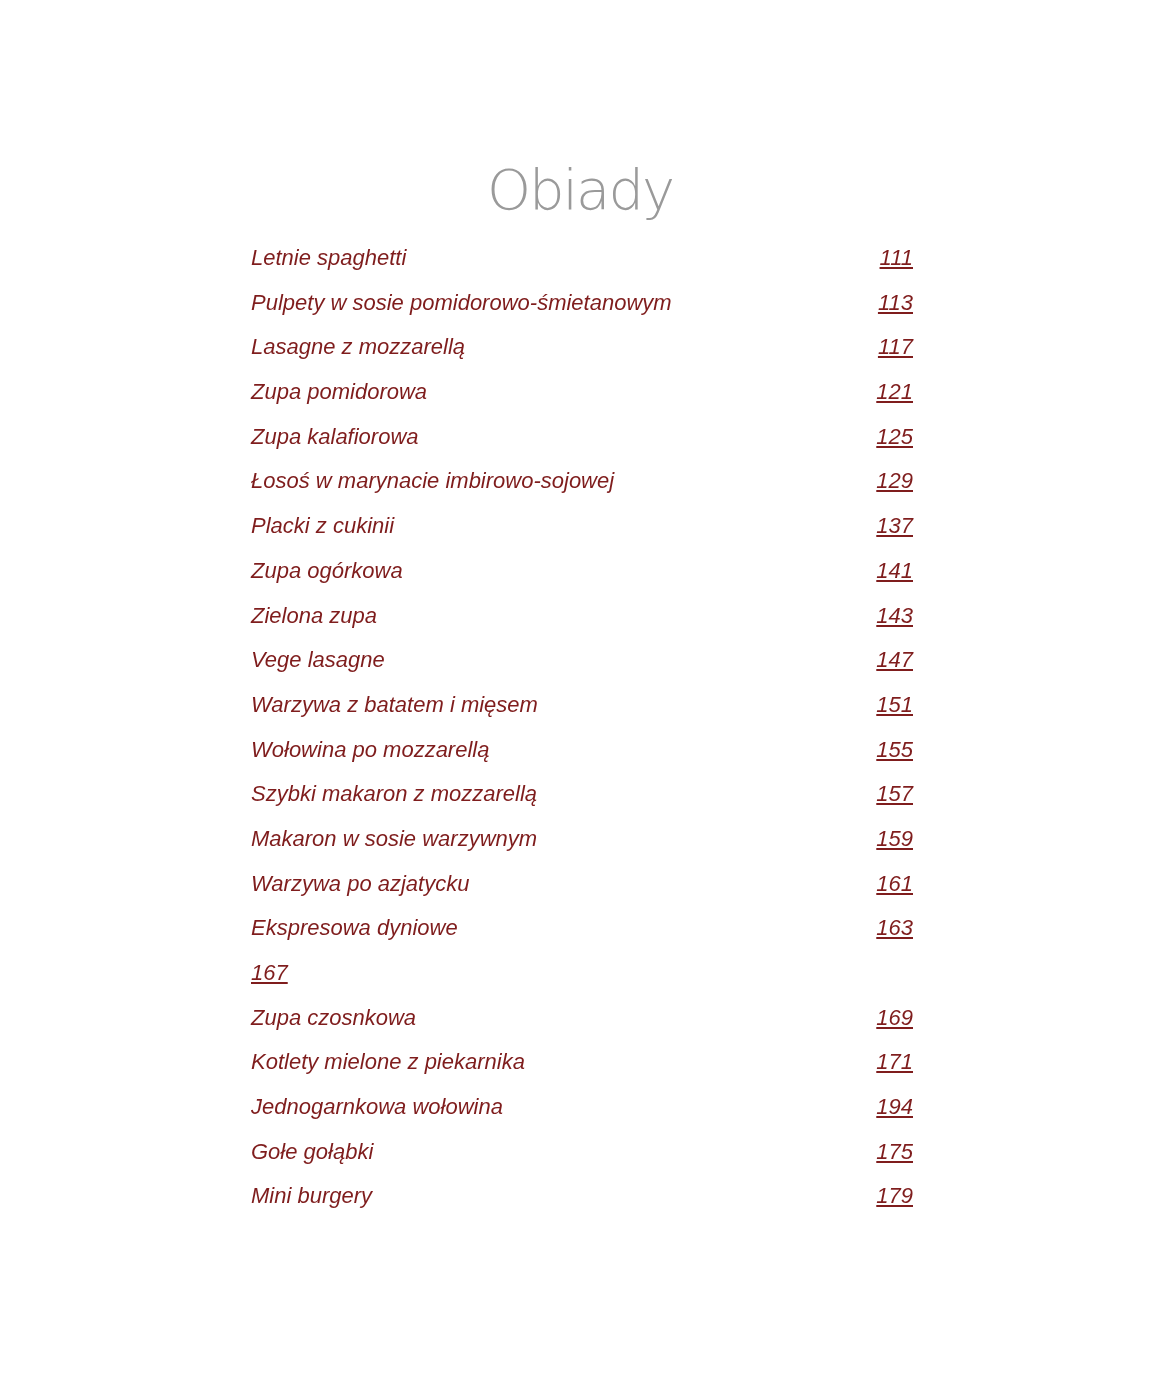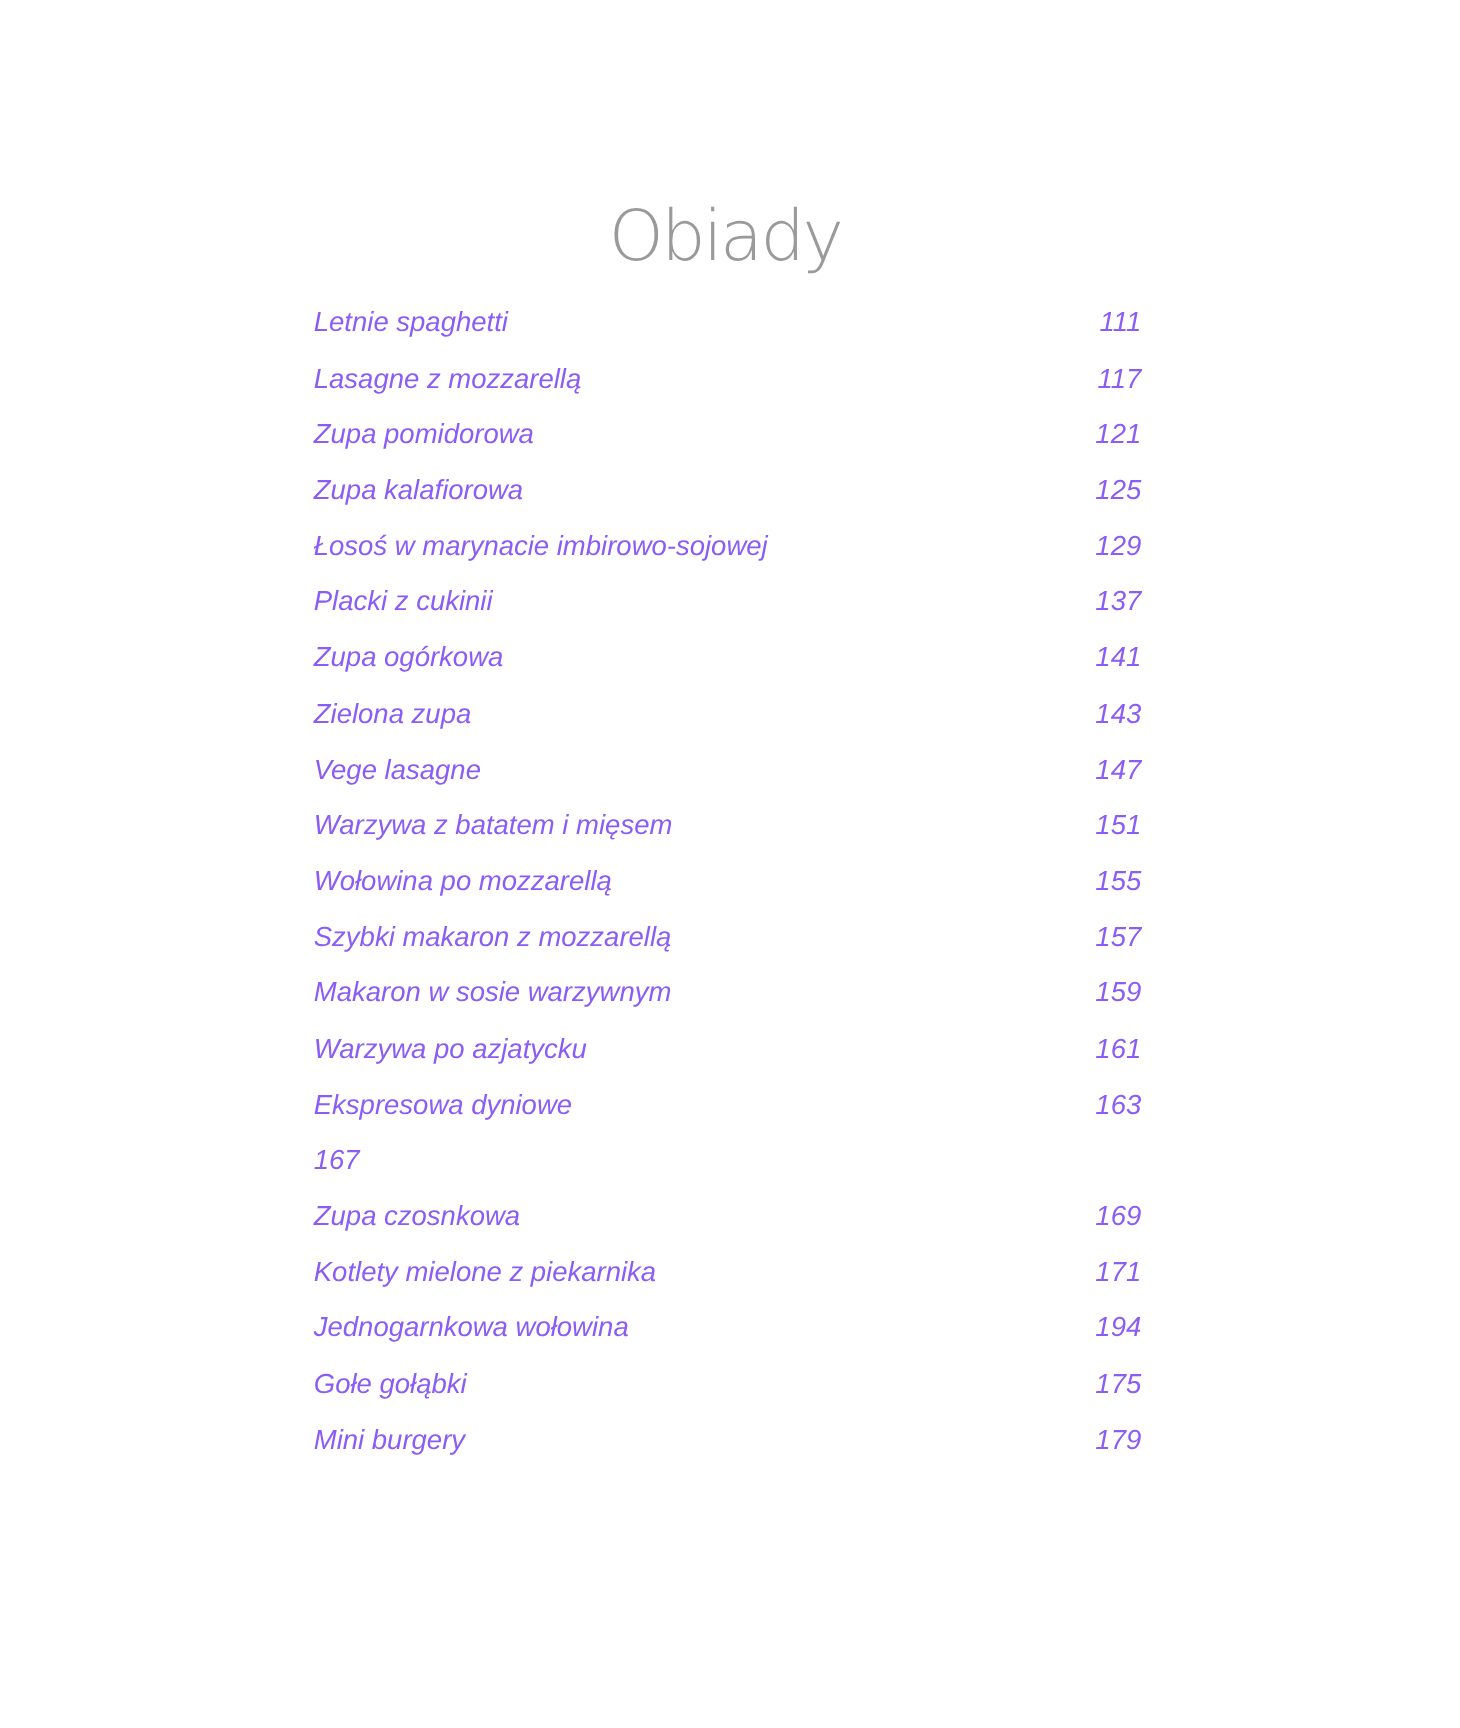--- a/index.html
+++ b/index.html
@@ -44,39 +44,44 @@
     }
     .toc-row {
       display: flex;
       justify-content: space-between;
       align-items: baseline;
       height: 44.7px;
       font-family: "Liberation Sans", sans-serif;
       font-style: italic;
       font-size: 22px;
       line-height: 44px;
-      color: #8b5cf6;
+      color: #7f1d1d;
     }
     .toc-title {
       white-space: nowrap;
     }
     .toc-page {
       white-space: nowrap;
       text-align: right;
+      text-decoration: underline;
     }
   </style>
 </head>
 <body>
 
 <div class="page">
   <h1 class="title">Obiady</h1>
   <ul class="toc" id="toc">
       <li class="toc-row">
     <span class="toc-title">Letnie spaghetti</span>
     <span class="toc-page">111</span>
+  </li>
+      <li class="toc-row">
+    <span class="toc-title">Pulpety w sosie pomidorowo-śmietanowym</span>
+    <span class="toc-page">113</span>
   </li>
       <li class="toc-row">
     <span class="toc-title">Lasagne z mozzarellą</span>
     <span class="toc-page">117</span>
   </li>
       <li class="toc-row">
     <span class="toc-title">Zupa pomidorowa</span>
     <span class="toc-page">121</span>
   </li>
       <li class="toc-row">

